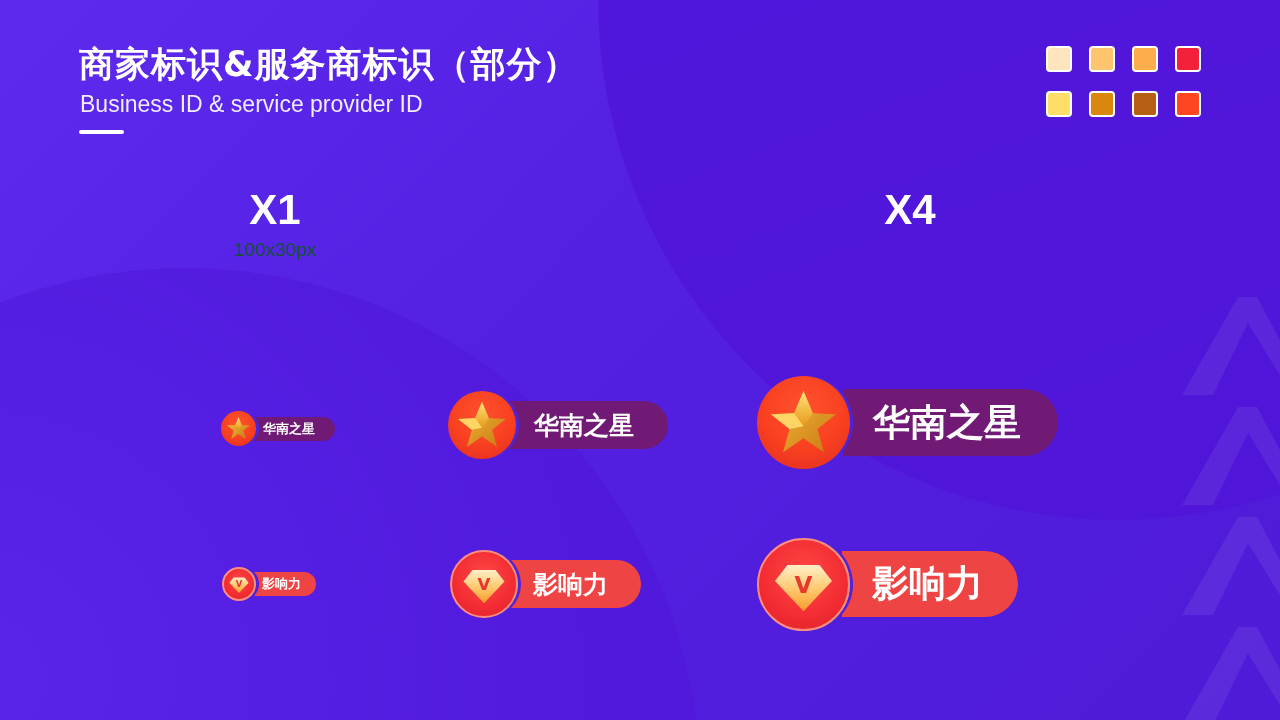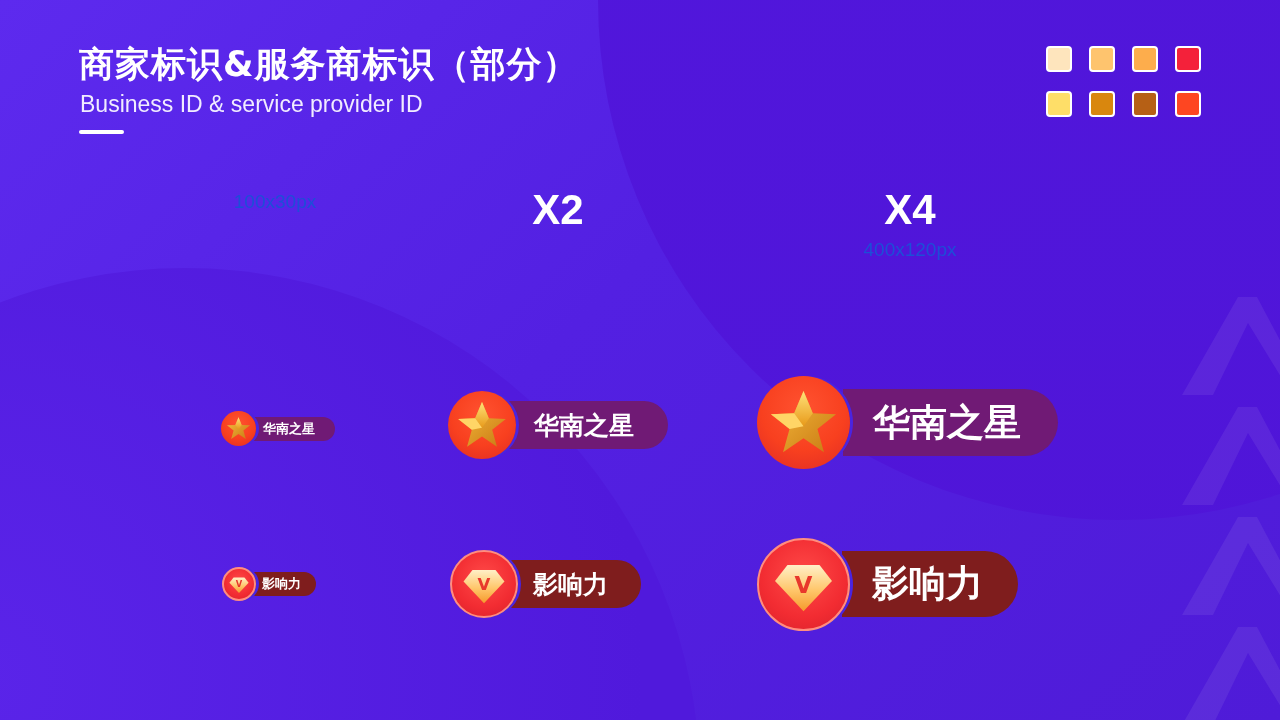--- a/index.html
+++ b/index.html
@@ -15,27 +15,27 @@
   .chev svg{display:block}
   .title{position:absolute;left:79px;top:42px;font-size:35px;font-weight:bold;letter-spacing:1px;
     font-family:"DejaVu Sans",sans-serif;line-height:44px;white-space:nowrap;}
   .subtitle{position:absolute;left:80px;top:94px;font-size:23px;line-height:20px;color:#f1ecff;}
   .underline{position:absolute;left:79px;top:130px;width:45px;height:4px;border-radius:2px;background:#fff;}
   .swatches{position:absolute;left:1046px;top:46px;display:grid;grid-template-columns:repeat(4,26px);
     column-gap:17px;row-gap:19px;}
   .swatch{width:22px;height:22px;border:2px solid #fff;border-radius:4px;}
   .scale{position:absolute;text-align:center;width:200px;}
   .scale .big{font-size:42px;font-weight:bold;line-height:48px;}
-  .scale .dim{font-size:19px;line-height:32px;color:#1d4ed8;}
+  .scale .dim{font-size:19px;line-height:32px;color:#14532d;}
   .badge{position:absolute;}
   .badge .pill{position:absolute;border-radius:0 999px 999px 0;display:flex;align-items:center;
     font-family:"DejaVu Sans",sans-serif;font-weight:bold;color:#fff;white-space:nowrap;}
   .badge .medal{position:absolute;border-radius:50%;box-shadow:3px 0 0 #4a24e0;}
   .pill.orange{background:#701a75;}
-  .pill.red{background:#7f1d1d;}
+  .pill.red{background:#ef4444;}
   .medal.orange{background:radial-gradient(circle at 50% 35%,#ff5230 0%,#f8401f 55%,#df2a25 100%);}
   .medal.red{background:radial-gradient(circle at 50% 40%,#ff4a48 0%,#f22c32 60%,#d8202b 100%);
     border:2px solid #ff8d7f;box-sizing:border-box;}
   .medal svg{position:absolute;left:0;top:0;width:100%;height:100%;}
 </style>
 </head>
 <body>
 
 <div class="bg-circle bg-right"></div>
 <div class="bg-circle bg-left"></div>
@@ -70,28 +70,27 @@
   <div class="swatch" id="sw1" style="background: rgb(254, 196, 110);"></div>
   <div class="swatch" id="sw2" style="background: rgb(253, 173, 76);"></div>
   <div class="swatch" id="sw3" style="background: rgb(244, 33, 58);"></div>
   <div class="swatch" id="sw4" style="background: rgb(254, 222, 104);"></div>
   <div class="swatch" id="sw5" style="background: rgb(217, 135, 14);"></div>
   <div class="swatch" id="sw6" style="background: rgb(182, 96, 21);"></div>
   <div class="swatch" id="sw7" style="background: rgb(254, 70, 33);"></div>
 </div>
 
 <div class="scale" style="left:175px;top:186px">
+  <div class="big">X1</div>
   <div class="dim">100x30px</div>
 </div>
 <div class="scale" style="left:458px;top:186px">
-  <div class="big">X2</div>
 </div>
 <div class="scale" style="left:810px;top:186px">
   <div class="big">X4</div>
-  <div class="dim">400x120px</div>
 </div>
 
 <svg width="0" height="0" style="position:absolute">
   <defs>
     <linearGradient id="goldA" x1="0" y1="0" x2="0" y2="1">
       <stop offset="0" stop-color="#ffe27a"></stop>
         <stop offset="1" stop-color="#e89a1a"></stop>
     </linearGradient>
     <linearGradient id="goldB" x1="0" y1="0" x2="1" y2="1">
       <stop offset="0" stop-color="#f7c040"></stop>

